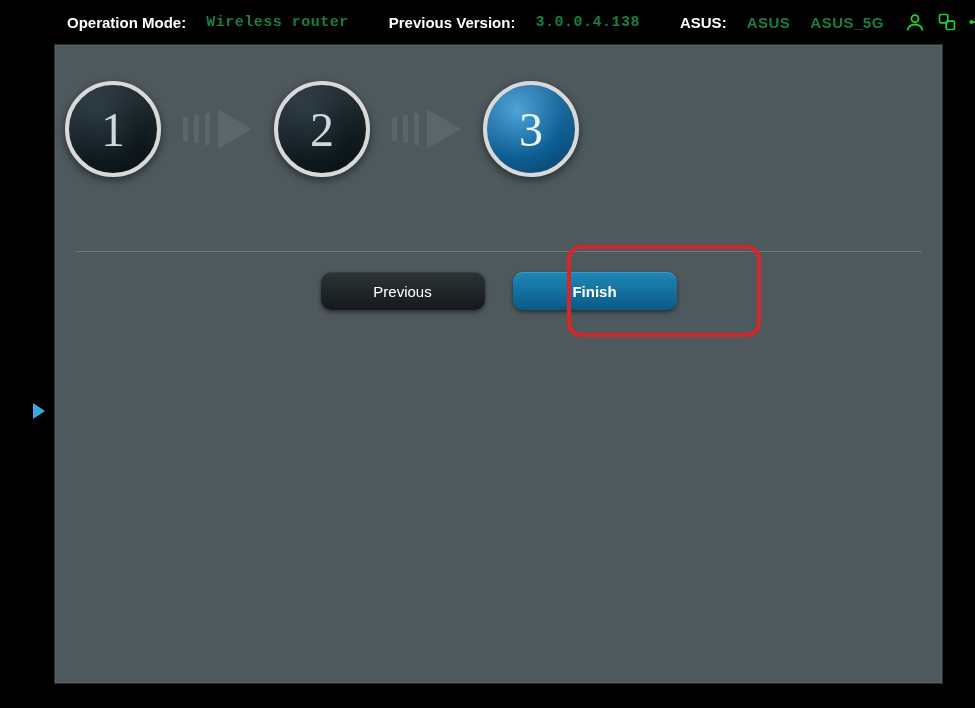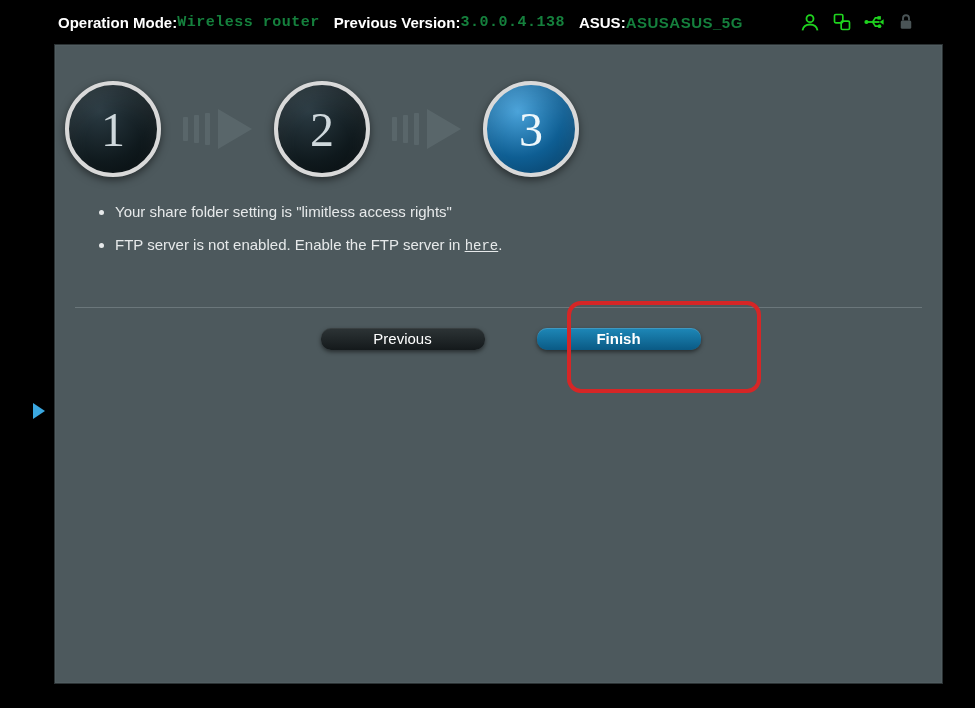--- a/index.html
+++ b/index.html
@@ -10,22 +10,23 @@
     font-family: Arial, Helvetica, sans-serif;
     color: #fff;
     overflow: hidden;
     position: relative;
   }
   .header {
     display: flex;
     align-items: center;
     padding: 12px 58px 10px 58px;
     font-size: 15px;
-    gap: 0;
+    gap: 20px;
     white-space: nowrap;
+    margin-left: 9px;
   }
   .header-label { color: #fff; font-weight: 700; }
   .header-value {
     color: #15803d; font-weight: 700;
     font-family: "Courier New", monospace;
     letter-spacing: 0.5px;
   }
   .header-value.mono { font-family: "Courier New", monospace; }
   .header-value.sans { font-family: Arial, sans-serif; }
   .header .sep { width: 14px; }
@@ -107,25 +108,24 @@
   .bullets .line2 span { display: inline; }
   .divider {
     border: none; border-top: 1px solid #6b777b;
     margin: 50px 0 20px 0;
   }
   .actions {
     display: flex; justify-content: center; gap: 28px; align-items: center;
     position: relative;
   }
   .btn {
-    width: 164px; height: 22px;
+    width: 164px; height: 38px;
     border: none; border-radius: 10px;
     font-size: 15px; color: #fff; cursor: pointer;
     font-family: Arial, sans-serif;
-    margin-left: 24px;
   }
   .btn-dark {
     background: linear-gradient(#2d3436, #14191b);
     box-shadow: 0 2px 4px rgba(0,0,0,0.5), inset 0 1px 0 rgba(255,255,255,0.06);
   }
   .btn-primary {
     background: linear-gradient(#1e88b8, #0a5a85);
     box-shadow: 0 2px 4px rgba(0,0,0,0.5), inset 0 1px 0 rgba(255,255,255,0.15);
     font-weight: bold;
   }
@@ -202,26 +202,20 @@
     <div class="step-arrow">
       <div class="bar"></div>
         <div class="bar b2"></div>
         <div class="bar b3"></div>
         <div class="tri"></div>
     </div>
     <div class="step-circle active">3</div>
   </div>
 
   <div class="content">
-    <ul class="bullets">
-      <li>Your share folder setting is "limitless access rights"</li>
-      <li class="line2">
-        <span>FTP server is not enabled. Enable the FTP server in </span><a>here</a><span>.</span>
-      </li>
-    </ul>
 
     <hr class="divider">
 
     <div class="actions">
       <button class="btn btn-dark">Previous</button>
       <button class="btn btn-primary">Finish</button>
       <div class="highlight-box"></div>
     </div>
   </div>
 

